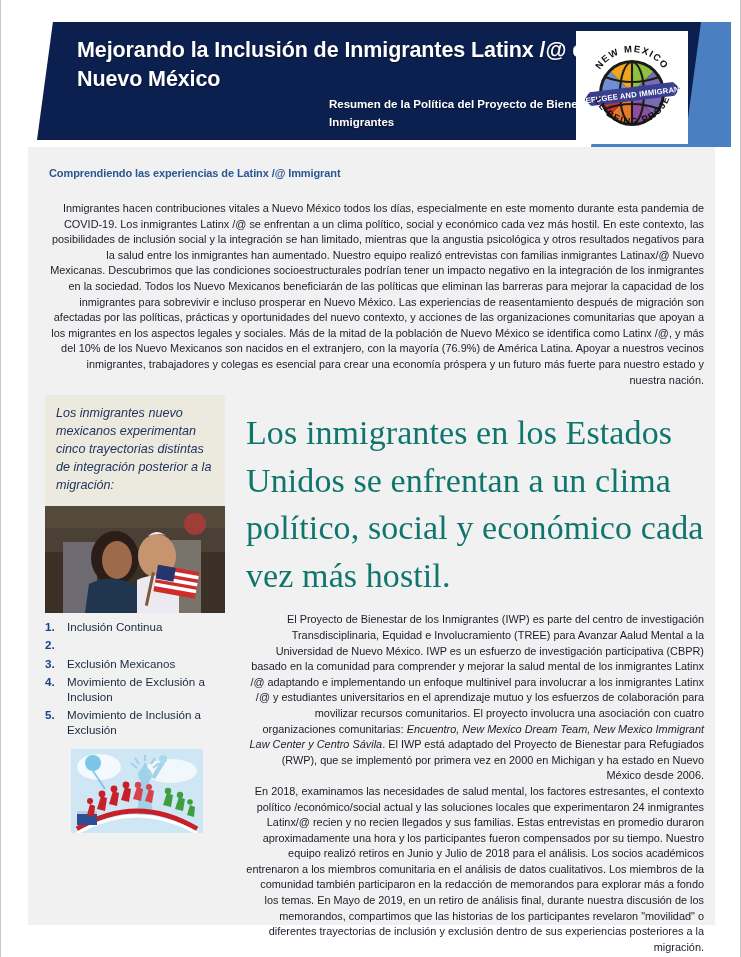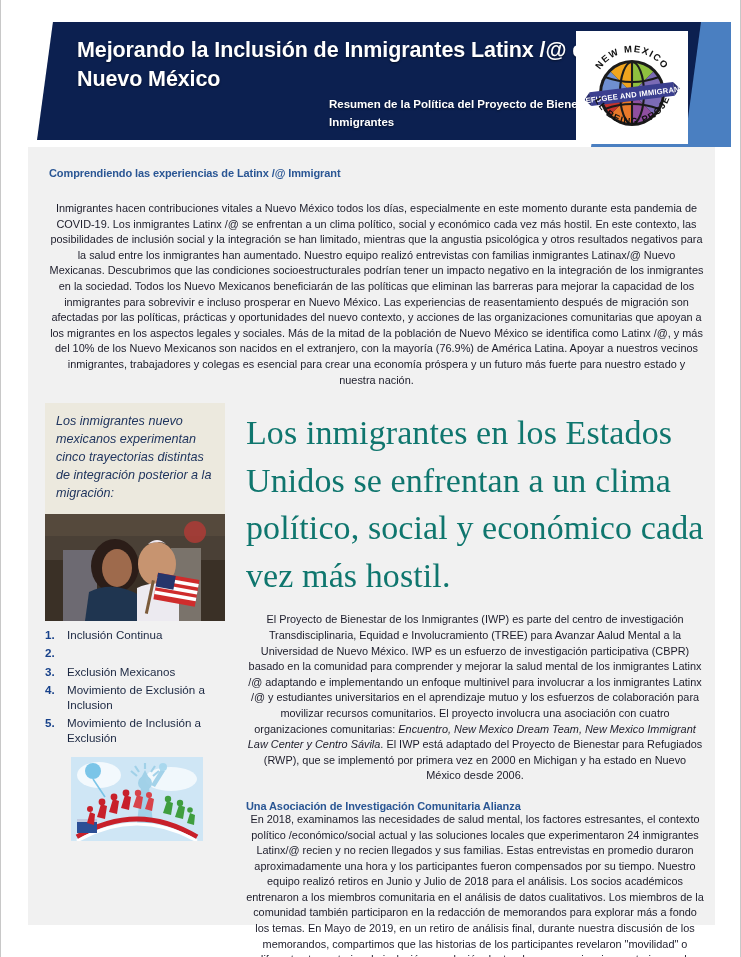--- a/index.html
+++ b/index.html
@@ -60,27 +60,27 @@
   .logo-box svg{display:block;}
   
   .sheet{
     position:absolute;left:27px;top:147px;width:687px;height:778px;
     background:#f1f1f1;
   }
   .sec-head{
     color:#2a5694;font-size:11px;font-weight:bold;letter-spacing:-.1px;
   }
   .body-text{
-    color:#1c1c2a;font-size:10.9px;line-height:1.43;text-align:center;
+    color:#1c1c2a;font-size:10.9px;line-height:1.43;text-align:right;
   }
   
   .intro-head{position:absolute;left:21px;top:20px;}
   .intro-para{position:absolute;left:21px;top:54px;width:655px;}
   
-  .left-col{position:absolute;left:17px;top:256px;width:180px;}
+  .left-col{position:absolute;left:17px;top:248px;width:180px;}
   .callout{
     background:#ece9de;padding:10px 11px 12px 11px;
     color:#20355e;font-size:12.6px;font-style:italic;line-height:1.42;
   }
   .photo1{width:180px;height:107px;display:block;background:#2a2a2a;}
   .numlist{margin:0;padding:6px 0 0 0;list-style:none;}
   .numlist li{
     display:flex;gap:7px;align-items:flex-start;
     font-size:11.6px;color:#1b2741;line-height:1.30;margin-bottom:3px;
   }
@@ -266,19 +266,18 @@
     </div>
 
     <div class="right-col">
 
       <div class="pullquote">Los inmigrantes en los Estados Unidos se enfrentan a un clima político, social y económico cada vez más hostil.</div>
 
       <div class="body-text rq-para">
         <span>El Proyecto de Bienestar de los Inmigrantes (IWP) es parte del centro de investigación Transdisciplinaria, Equidad e Involucramiento (TREE) para Avanzar Aalud Mental a la Universidad de Nuevo México. IWP es un esfuerzo de investigación participativa (CBPR) basado en la comunidad para comprender y mejorar la salud mental de los inmigrantes Latinx /@ adaptando e implementando un enfoque multinivel para involucrar a los inmigrantes Latinx /@ y estudiantes universitarios en el aprendizaje mutuo y los esfuerzos de colaboración para movilizar recursos comunitarios. El proyecto involucra una asociación con cuatro organizaciones comunitarias: </span><em>Encuentro, New Mexico Dream Team, New Mexico Immigrant Law Center y Centro Sávila</em><span>. El IWP está adaptado del Proyecto de Bienestar para Refugiados (RWP), que se implementó por primera vez en 2000 en Michigan y ha estado en Nuevo México desde 2006.</span>
       </div>
 
-      <div class="sec-head rq-head">Una Asociación de Investigación Comunitaria Alianza</div>
 
       <div class="body-text rq-para2">En 2018, examinamos las necesidades de salud mental, los factores estresantes, el contexto político /económico/social actual y las soluciones locales que experimentaron 24 inmigrantes Latinx/@ recien y no recien llegados y sus familias. Estas entrevistas en promedio duraron aproximadamente una hora y los participantes fueron compensados por su tiempo. Nuestro equipo realizó retiros en Junio y Julio de 2018 para el análisis. Los socios académicos entrenaron a los miembros comunitaria en el análisis de datos cualitativos. Los miembros de la comunidad también participaron en la redacción de memorandos para explorar más a fondo los temas. En Mayo de 2019, en un retiro de análisis final, durante nuestra discusión de los memorandos, compartimos que las historias de los participantes revelaron "movilidad" o diferentes trayectorias de inclusión y exclusión dentro de sus experiencias posteriores a la migración.</div>
     </div>
 
   </div>
 </div>
 
 </body></html>

